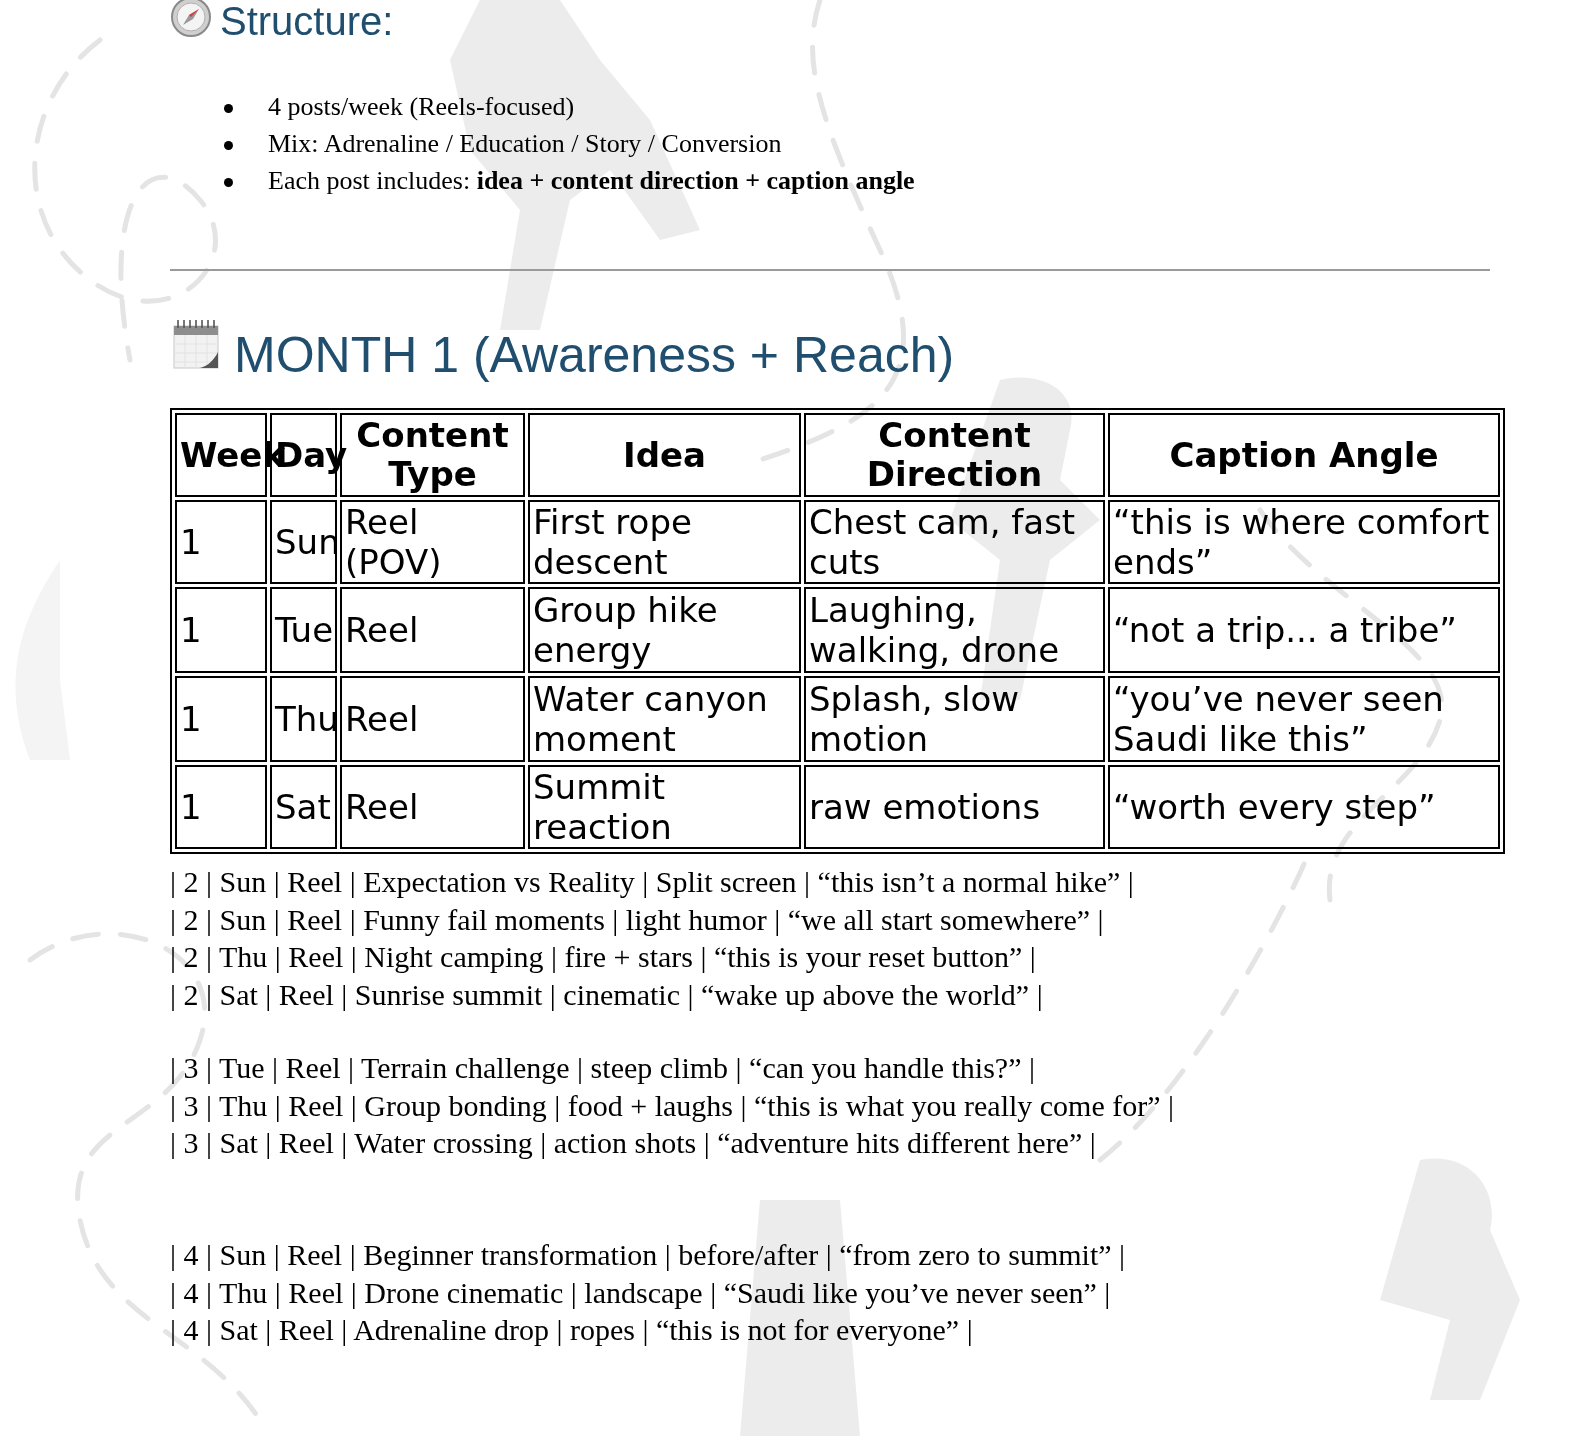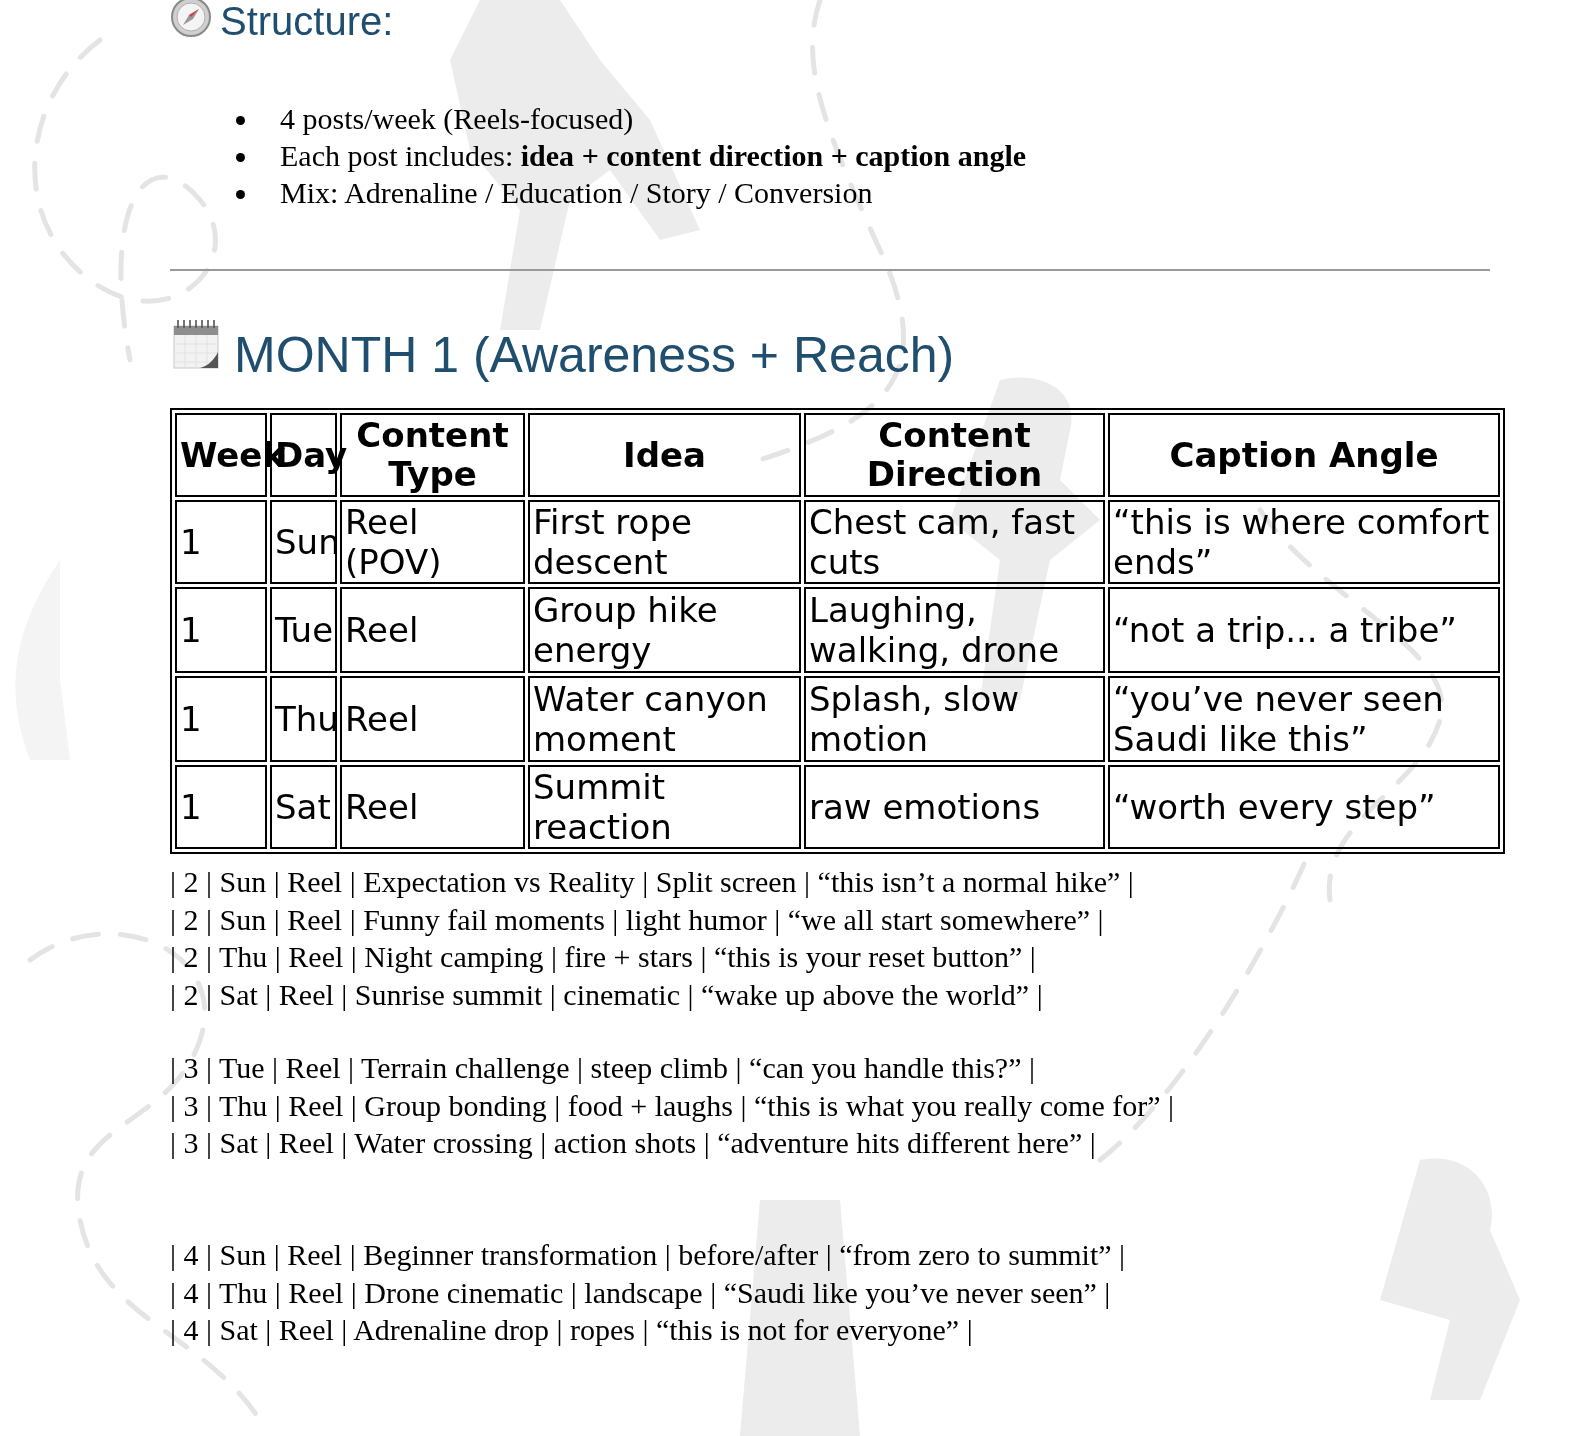--- a/index.html
+++ b/index.html
@@ -12,22 +12,22 @@
   .page { position: absolute; left: 170px; top: 0; width: 1322px; z-index: 1; }
 
   .h-structure {
     position: absolute; left: 0; top: -4px; height: 50px;
     display: flex; align-items: center;
     font-family: "Liberation Sans", sans-serif; font-size: 40px; color: #1f4e6e;
   }
   .compass { width: 42px; height: 42px; margin-right: 8px; margin-top: -8px; }
 
   .bullets {
-    position: absolute; left: 54px; top: 88px; margin: 12px; padding: 0; list-style: none;
-    font-size: 30px; line-height: 37px;
+    position: absolute; left: 54px; top: 88px; margin: 0; padding: 0; list-style: none;
+    font-size: 26px; line-height: 37px;
   }
   .bullets li { position: relative; padding-left: 44px; }
   .bullets li .dot {
     position: absolute; left: 0; top: 16px; width: 9px; height: 9px; border-radius: 50%; background: #000;
   }
   .bullets b { font-weight: bold; }
 
   .hr { position: absolute; left: 0; top: 269px; width: 1320px; height: 2px; background: #9a9a9a; }
 
   .h-month {
@@ -84,22 +84,22 @@
       <circle cx="21" cy="21" r="19" fill="#cfcfcf" stroke="#8a8a8a" stroke-width="2"></circle>
       <circle cx="21" cy="21" r="14" fill="#f4f4f4" stroke="#b0b0b0" stroke-width="1"></circle>
       <path d="M29 13 L23 23 L13 29 L19 19 Z" fill="#999"></path>
       <path d="M29 13 L19 19 L21 21 Z" fill="#d04040"></path>
     </svg>
     <span>Structure:</span>
   </div>
 
   <ul class="bullets">
     <li><span class="dot"></span><span>4 posts/week (Reels-focused)</span></li>
+    <li><span class="dot"></span><span>Mix: Adrenaline / Education / Story / Conversion</span></li>
     <li><span class="dot"></span><span>Each post includes: </span><b>idea</b><b> + </b><b>content direction</b><b> + </b><b>caption angle</b></li>
-    <li><span class="dot"></span><span>Mix: Adrenaline / Education / Story / Conversion</span></li>
   </ul>
 
   <div class="hr"></div>
 
   <div class="h-month">
     <svg class="calendar" viewBox="0 0 48 54">
       <rect x="2" y="10" width="44" height="42" fill="#f2f2f2" stroke="#c8c8c8"></rect>
       <rect x="2" y="10" width="44" height="9" fill="#8e8e8e"></rect>
       <g stroke="#555" stroke-width="1.6">
         <line x1="6" y1="4" x2="6" y2="12"></line>

